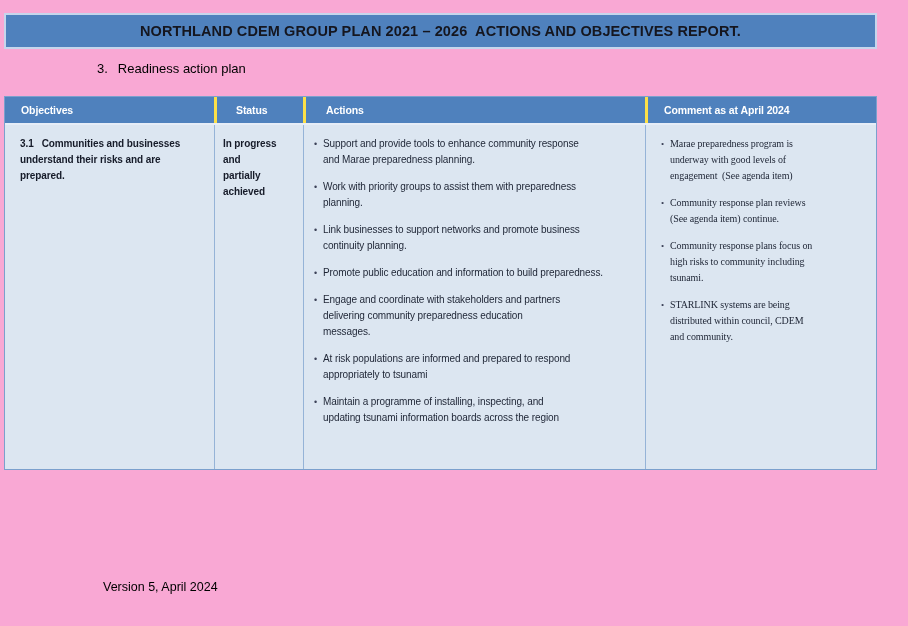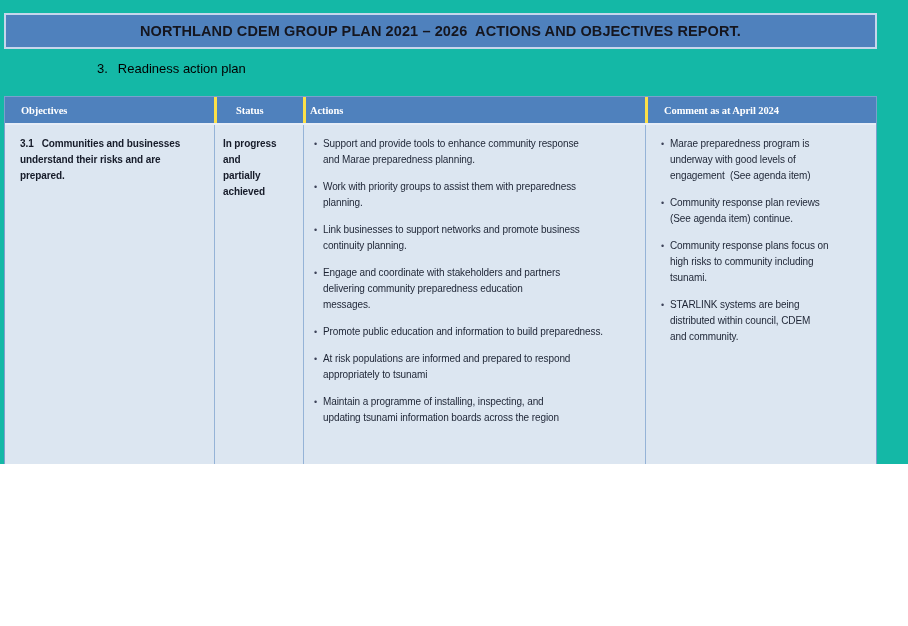--- a/index.html
+++ b/index.html
@@ -1,20 +1,20 @@
 <!DOCTYPE html>
 <html style="--banner-blue: #4f81bd; --cell-bg: #dce6f1; --border-blue: #95b3d7;"><head>
 <meta charset="utf-8">
 <style>
   * { margin:0; padding:0; box-sizing:border-box; }
   html,body { background:#ffffff; }
   body { font-family:"Liberation Sans", sans-serif; }
   .page {
-    position:relative; width:908px; height:464px;
-    background:#14b8a6; overflow:hidden;
+    position:relative; width:908px; height:626px;
+    background:#f9a8d4; overflow:hidden;
   }
 
   
   .banner {
     position:absolute; left:4px; top:13px; width:873px; height:36px;
     background:var(--banner-blue, #4f81bd);
     border:2px solid #c6d6ec;
     display:flex; align-items:center; justify-content:center;
   }
   .banner-title {
@@ -31,42 +31,41 @@
 
   
   .gtable {
     position:absolute; left:4px; top:96px; width:873px;
     border:1px solid #7ba0cd;
   }
   .hrow {
     display:flex; height:28px;
     background:var(--banner-blue, #4f81bd);
     border-bottom:2px solid #e6edf7;
-    font-family:Liberation Serif, serif;
   }
   .hcell {
     display:flex; align-items:center;
     color:#ffffff; font-weight:bold; font-size:10.5px; letter-spacing:-0.1px;
   }
   .hcell + .hcell { border-left:3px solid #fde047; }
   .hc1 { width:209px; padding-left:16px; }
   .hc2 { width:89px;  padding-left:19px; }
-  .hc3 { width:342px; padding-left:4px; }
+  .hc3 { width:342px; padding-left:20px; }
   .hc4 { width:231px; padding-left:16px; }
 
   .brow {
     display:flex; height:344px;
     background:var(--cell-bg, #dce6f1);
   }
   .cell { font-size:10px; line-height:16px; color:#1d2434; letter-spacing:-0.1px; }
   .cell + .cell { border-left:1px solid var(--border-blue, #95b3d7); }
   .c-obj    { width:209px; padding:11px 4px 0 15px; }
   .c-status { width:89px;  padding:11px 4px 0 8px;  }
   .c-act    { width:342px; padding:11px 4px 0 10px; }
-  .c-com    { width:231px; padding:11px 4px 8px 15px; }
+  .c-com    { width:231px; padding:11px 4px 8px 15px;font-family:Liberation Serif, serif; }
 
   .obj-text, .status-text {
     font-weight:bold; white-space:pre-wrap; color:#161b29;
   }
 
   .bullet-item {
     position:relative; padding-left:9px; margin-bottom:11px;
     white-space:pre-wrap;
   }
   .bullet-item::before {
@@ -115,24 +114,24 @@
 achieved</div>
       </div>
       <div class="cell c-act">
         <div>
             <div class="bullet-item">Support and provide tools to enhance community response
 and Marae preparedness planning.</div>
             <div class="bullet-item">Work with priority groups to assist them with preparedness
 planning.</div>
             <div class="bullet-item">Link businesses to support networks and promote business
 continuity planning.</div>
+            <div class="bullet-item">Promote public education and information to build preparedness.</div>
             <div class="bullet-item">Engage and coordinate with stakeholders and partners
 delivering community preparedness education
 messages.</div>
-            <div class="bullet-item">Promote public education and information to build preparedness.</div>
             <div class="bullet-item">At risk populations are informed and prepared to respond
 appropriately to tsunami</div>
             <div class="bullet-item">Maintain a programme of installing, inspecting, and
 updating tsunami information boards across the region</div>
           </div>
       </div>
       <div class="cell c-com">
         <div>
             <div class="bullet-item">Marae preparedness program is
 underway with good levels of

